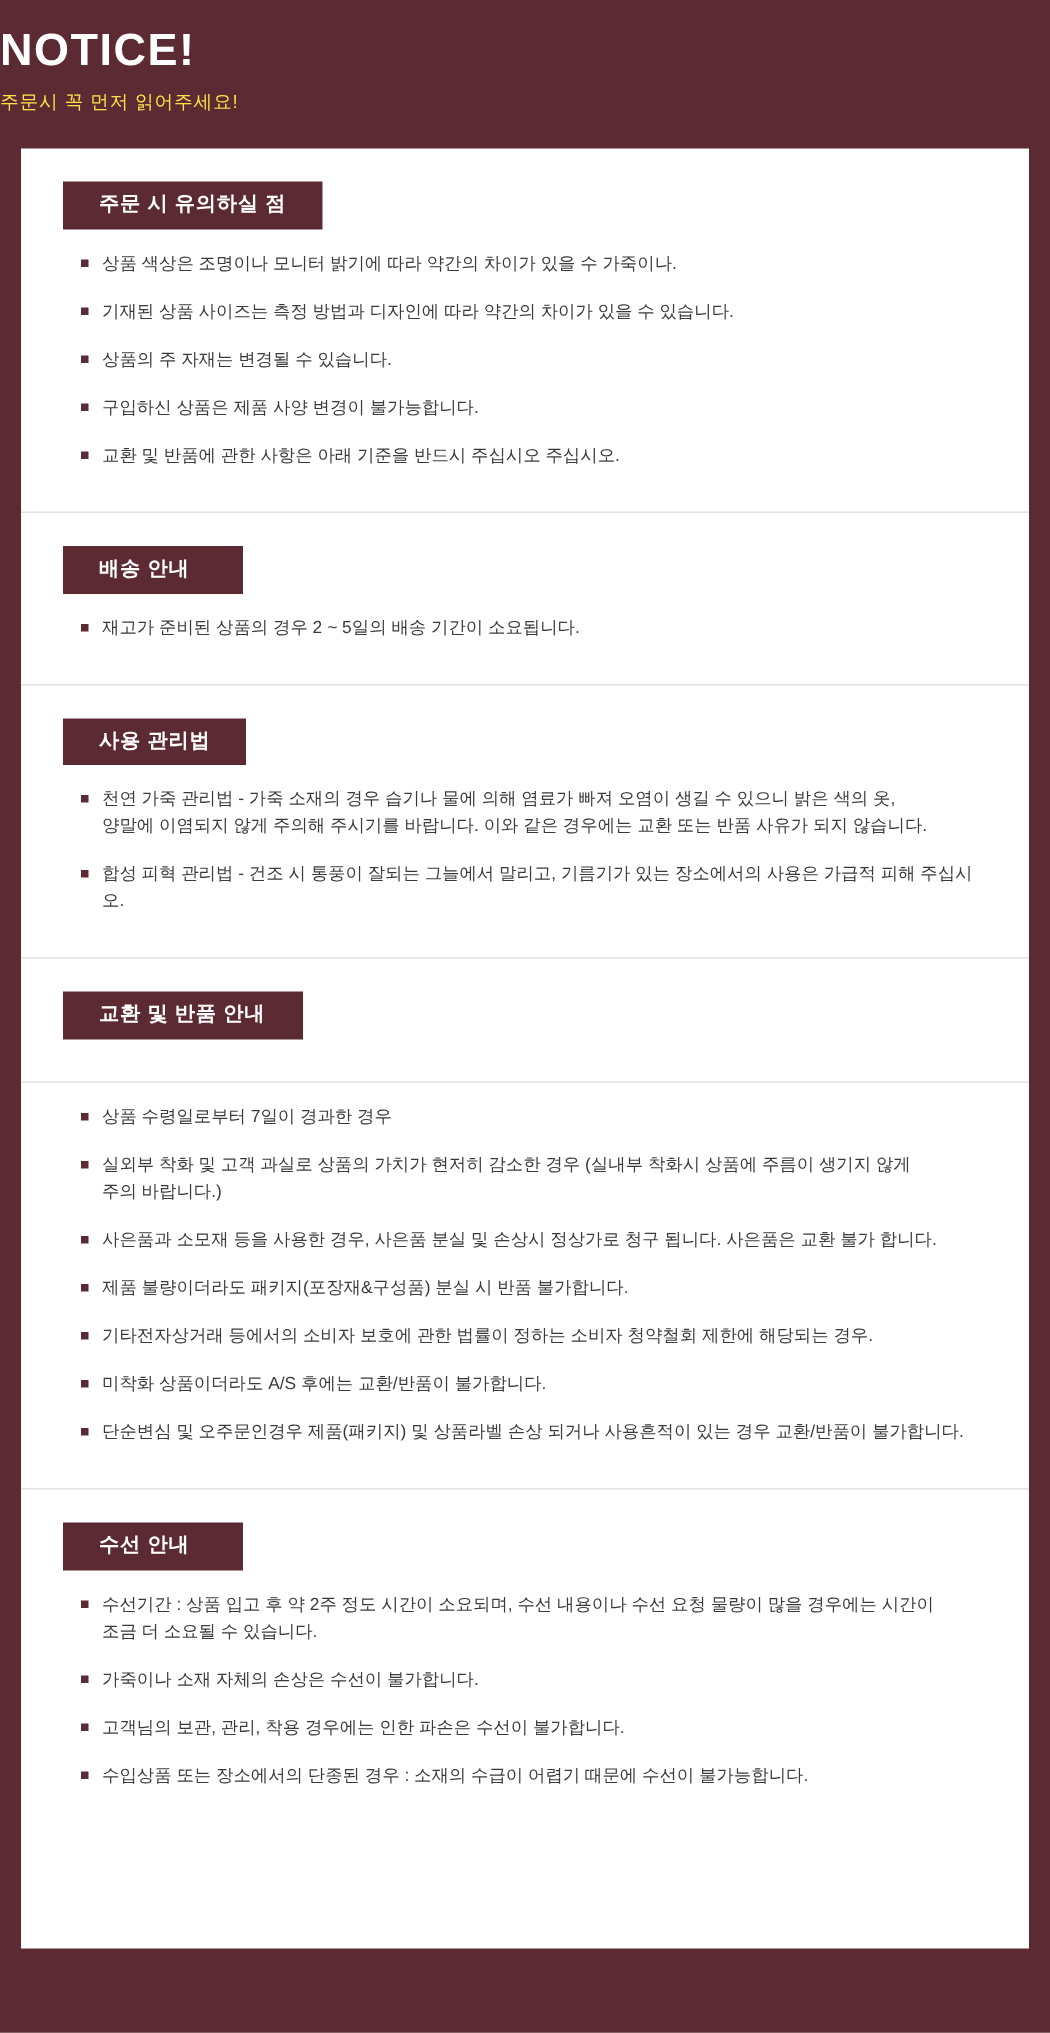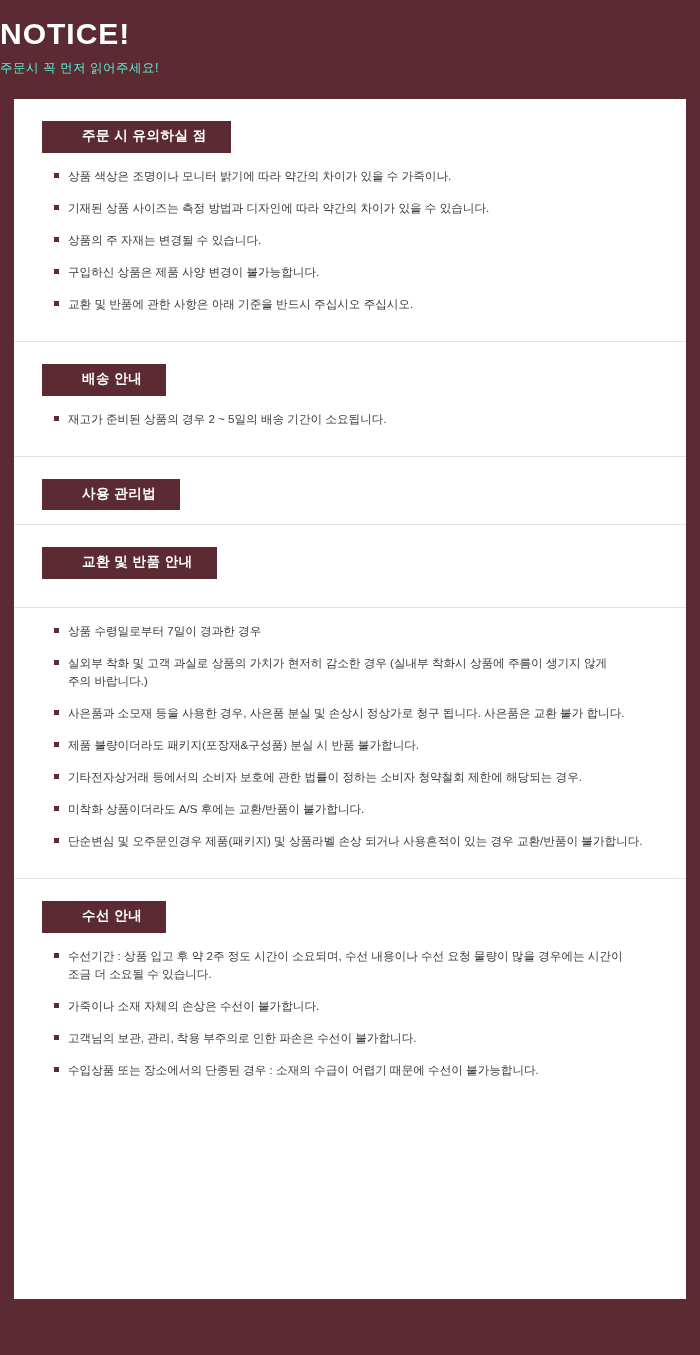--- a/index.html
+++ b/index.html
@@ -25,21 +25,21 @@
   }
   .header-title {
     color: #ffffff;
     font-size: 30px;
     font-weight: bold;
     letter-spacing: 1px;
     line-height: 1.2;
     margin: 0 0 8px 0;
   }
   .header-sub {
-    color: #5eead4;
+    color: #fde047;
     font-size: 12.5px;
     letter-spacing: 0.5px;
     margin: 0;
   }
   
   .sheet {
     background: #ffffff;
     margin: 0 14px;
     padding: 0 0 28px 0;
     min-height: 1200px;
@@ -51,24 +51,24 @@
   .section-title-wrap {
     padding: 22px 0 0 28px;
   }
   .section-title {
     display: inline-block;
     background: #5c2a33;
     color: #ffffff;
     font-size: 13.5px;
     font-weight: bold;
     letter-spacing: 0.5px;
-    padding: 8px 24px 9px 40px;
+    padding: 8px 24px 9px 24px;
     line-height: 1.1;
     min-width: 120px;
-    text-align: center;
+    text-align: left;
     box-sizing: border-box;
   }
   .section-title.wide {
     min-width: 160px;
   }
   ul.items {
     list-style: none;
     margin: 14px 0 0 0;
     padding: 0 24px 0 40px;
   }
@@ -132,20 +132,25 @@
       <ul class="items">
         <li>재고가 준비된 상품의 경우 2 ~ 5일의 배송 기간이 소요됩니다.</li>
       </ul>
     </div>
     <div class="divider"></div>
 
     <div class="section sec-pad-bottom">
       <div class="section-title-wrap">
         <span class="section-title">사용 관리법</span>
       </div>
+      <ul class="items">
+        <li>천연 가죽 관리법 - 가죽 소재의 경우 습기나 물에 의해 염료가 빠져 오염이 생길 수 있으니 밝은 색의 옷,
+양말에 이염되지 않게 주의해 주시기를 바랍니다. 이와 같은 경우에는 교환 또는 반품 사유가 되지 않습니다.</li>
+        <li>합성 피혁 관리법 - 건조 시 통풍이 잘되는 그늘에서 말리고, 기름기가 있는 장소에서의 사용은 가급적 피해 주십시오.</li>
+      </ul>
     </div>
     <div class="divider"></div>
 
     <div class="section sec-pad-bottom">
       <div class="section-title-wrap">
         <span class="section-title wide">교환 및 반품 안내</span>
       </div>
       <ul class="items">
       </ul>
     </div>
@@ -166,20 +171,20 @@
     <div class="divider"></div>
 
     <div class="section sec-pad-bottom">
       <div class="section-title-wrap">
         <span class="section-title">수선 안내</span>
       </div>
       <ul class="items">
         <li>수선기간 : 상품 입고 후 약 2주 정도 시간이 소요되며, 수선 내용이나 수선 요청 물량이 많을 경우에는 시간이
                     조금 더 소요될 수 있습니다.</li>
         <li>가죽이나 소재 자체의 손상은 수선이 불가합니다.</li>
-        <li>고객님의 보관, 관리, 착용 부주의로 인한 파손은 수선이 불가합니다.</li>
+        <li>고객님의 보관, 관리, 착용 경우에는 인한 파손은 수선이 불가합니다.</li>
         <li>수입상품 또는 장소에서의 단종된 경우 : 소재의 수급이 어렵기 때문에 수선이 불가능합니다.</li>
 
       </ul>
     </div>
 
   </div>
 </div>
 
 </body></html>

